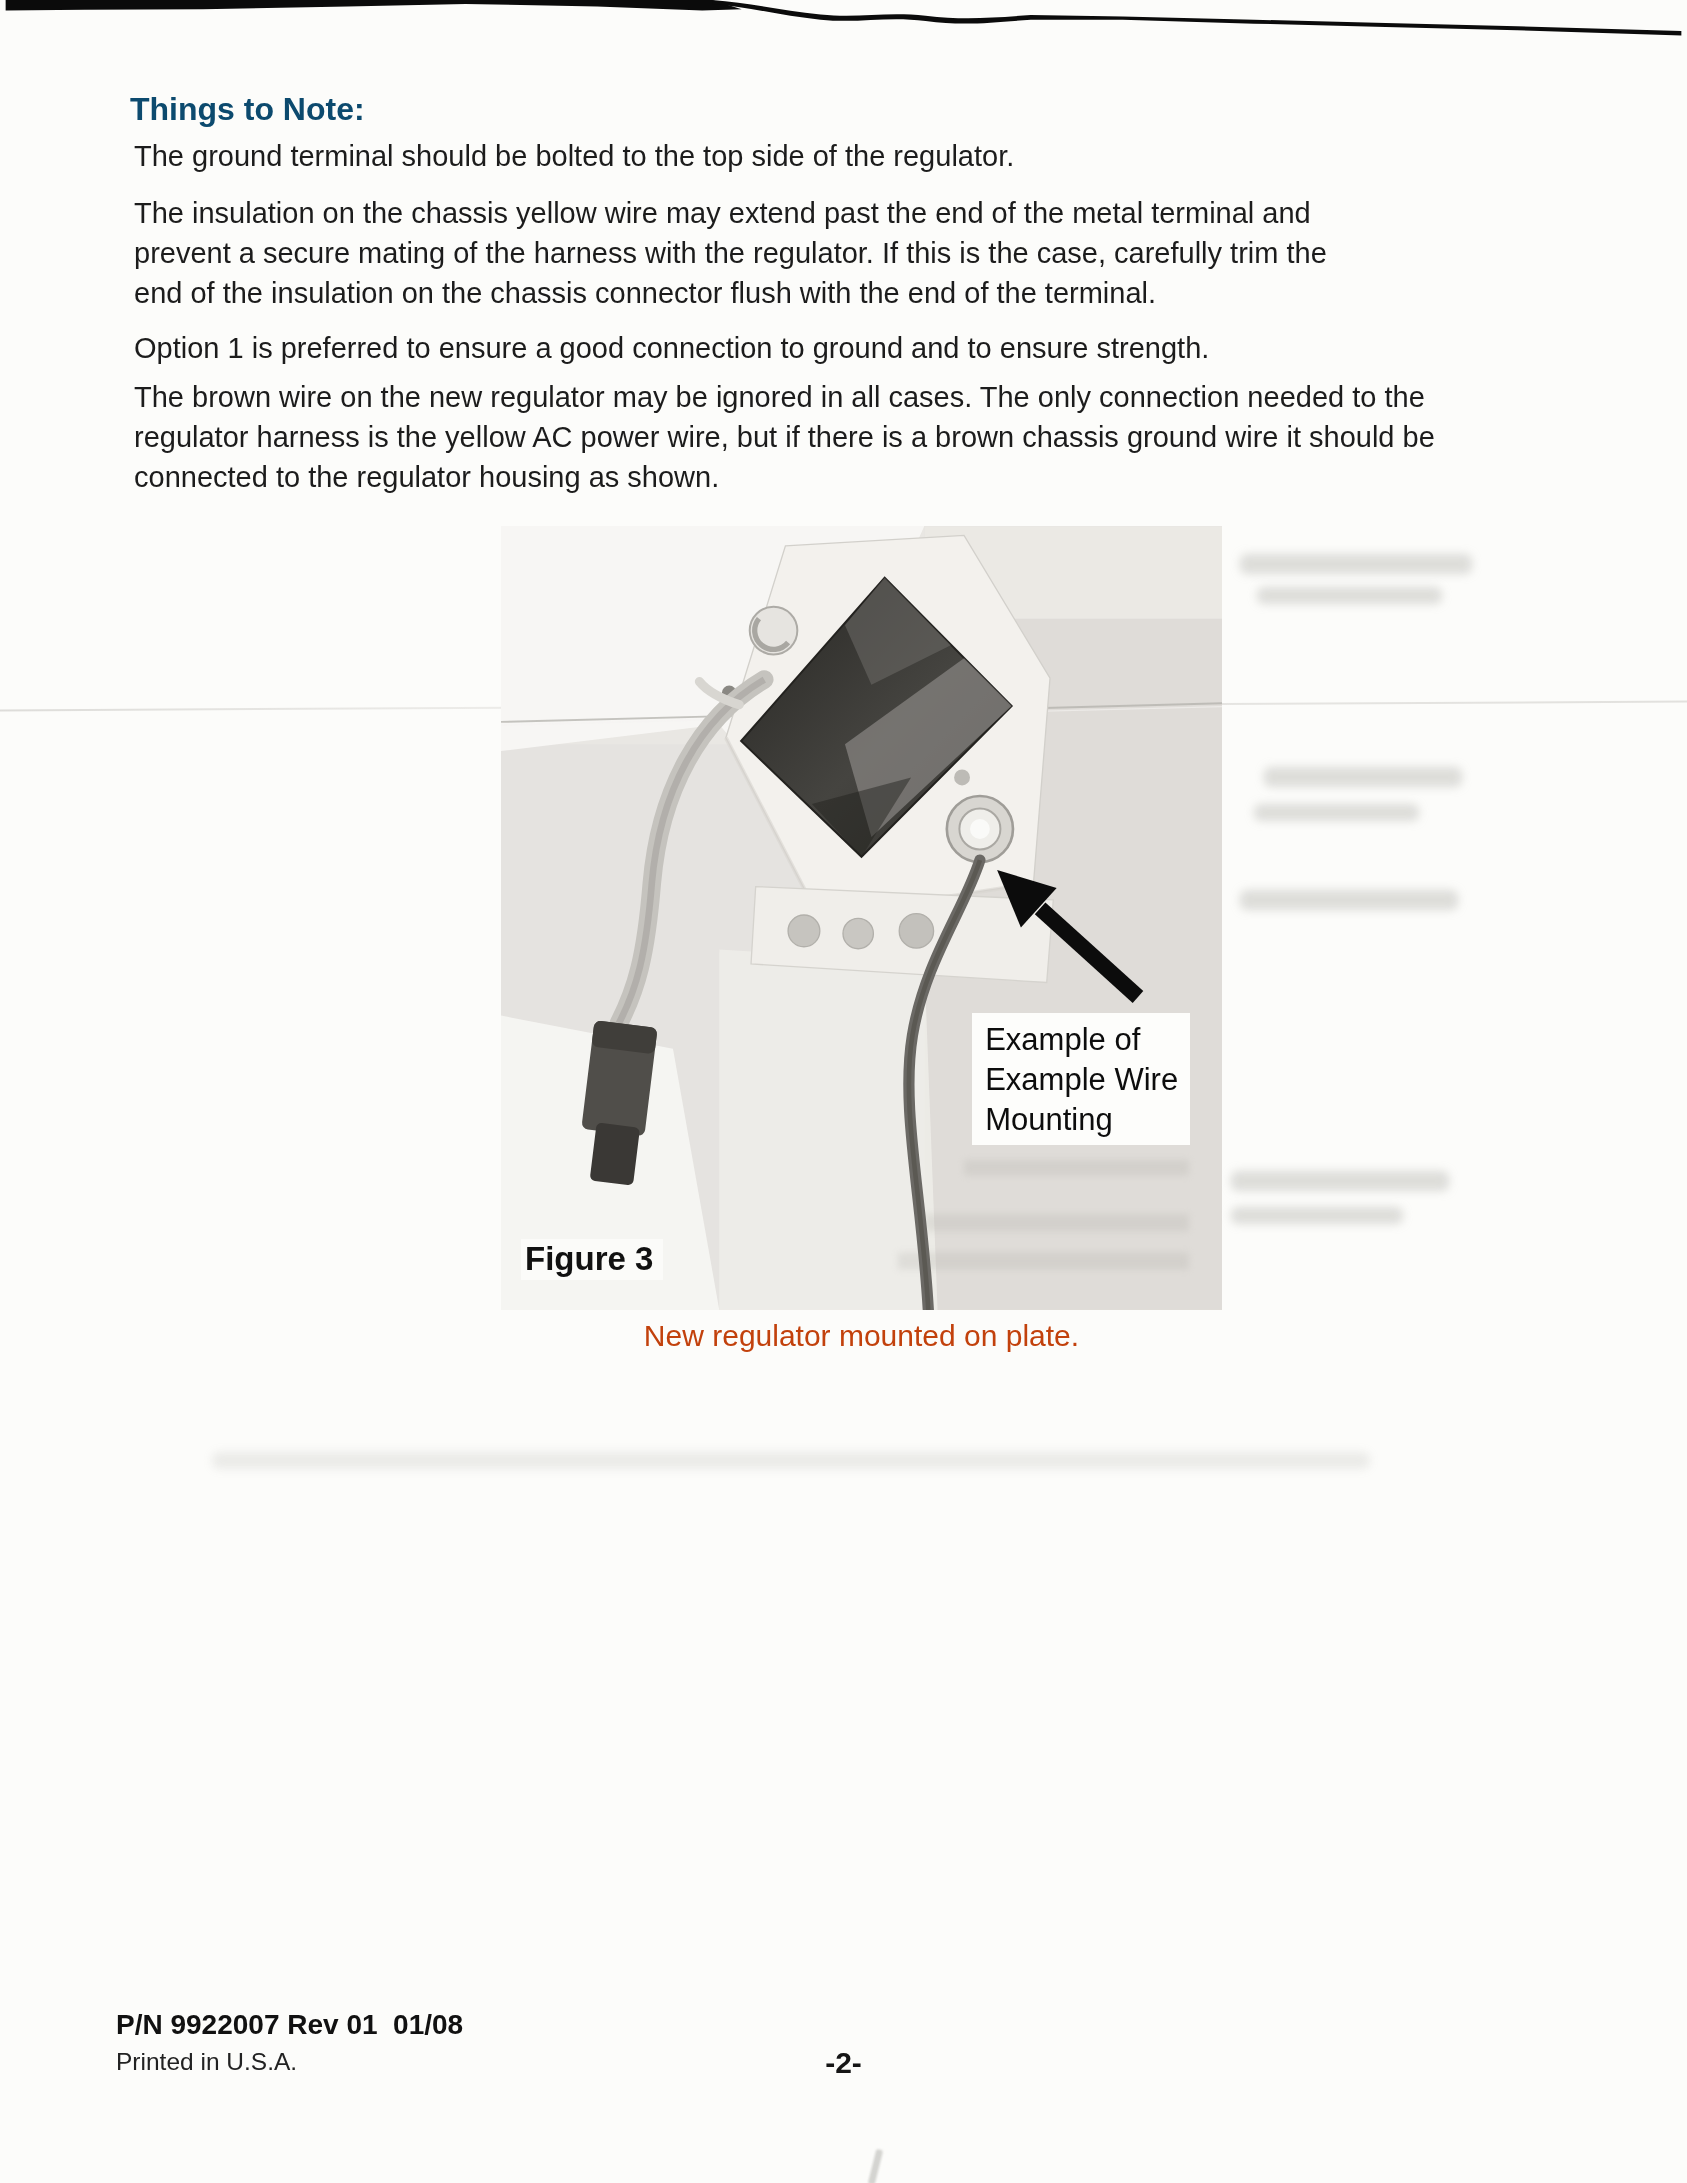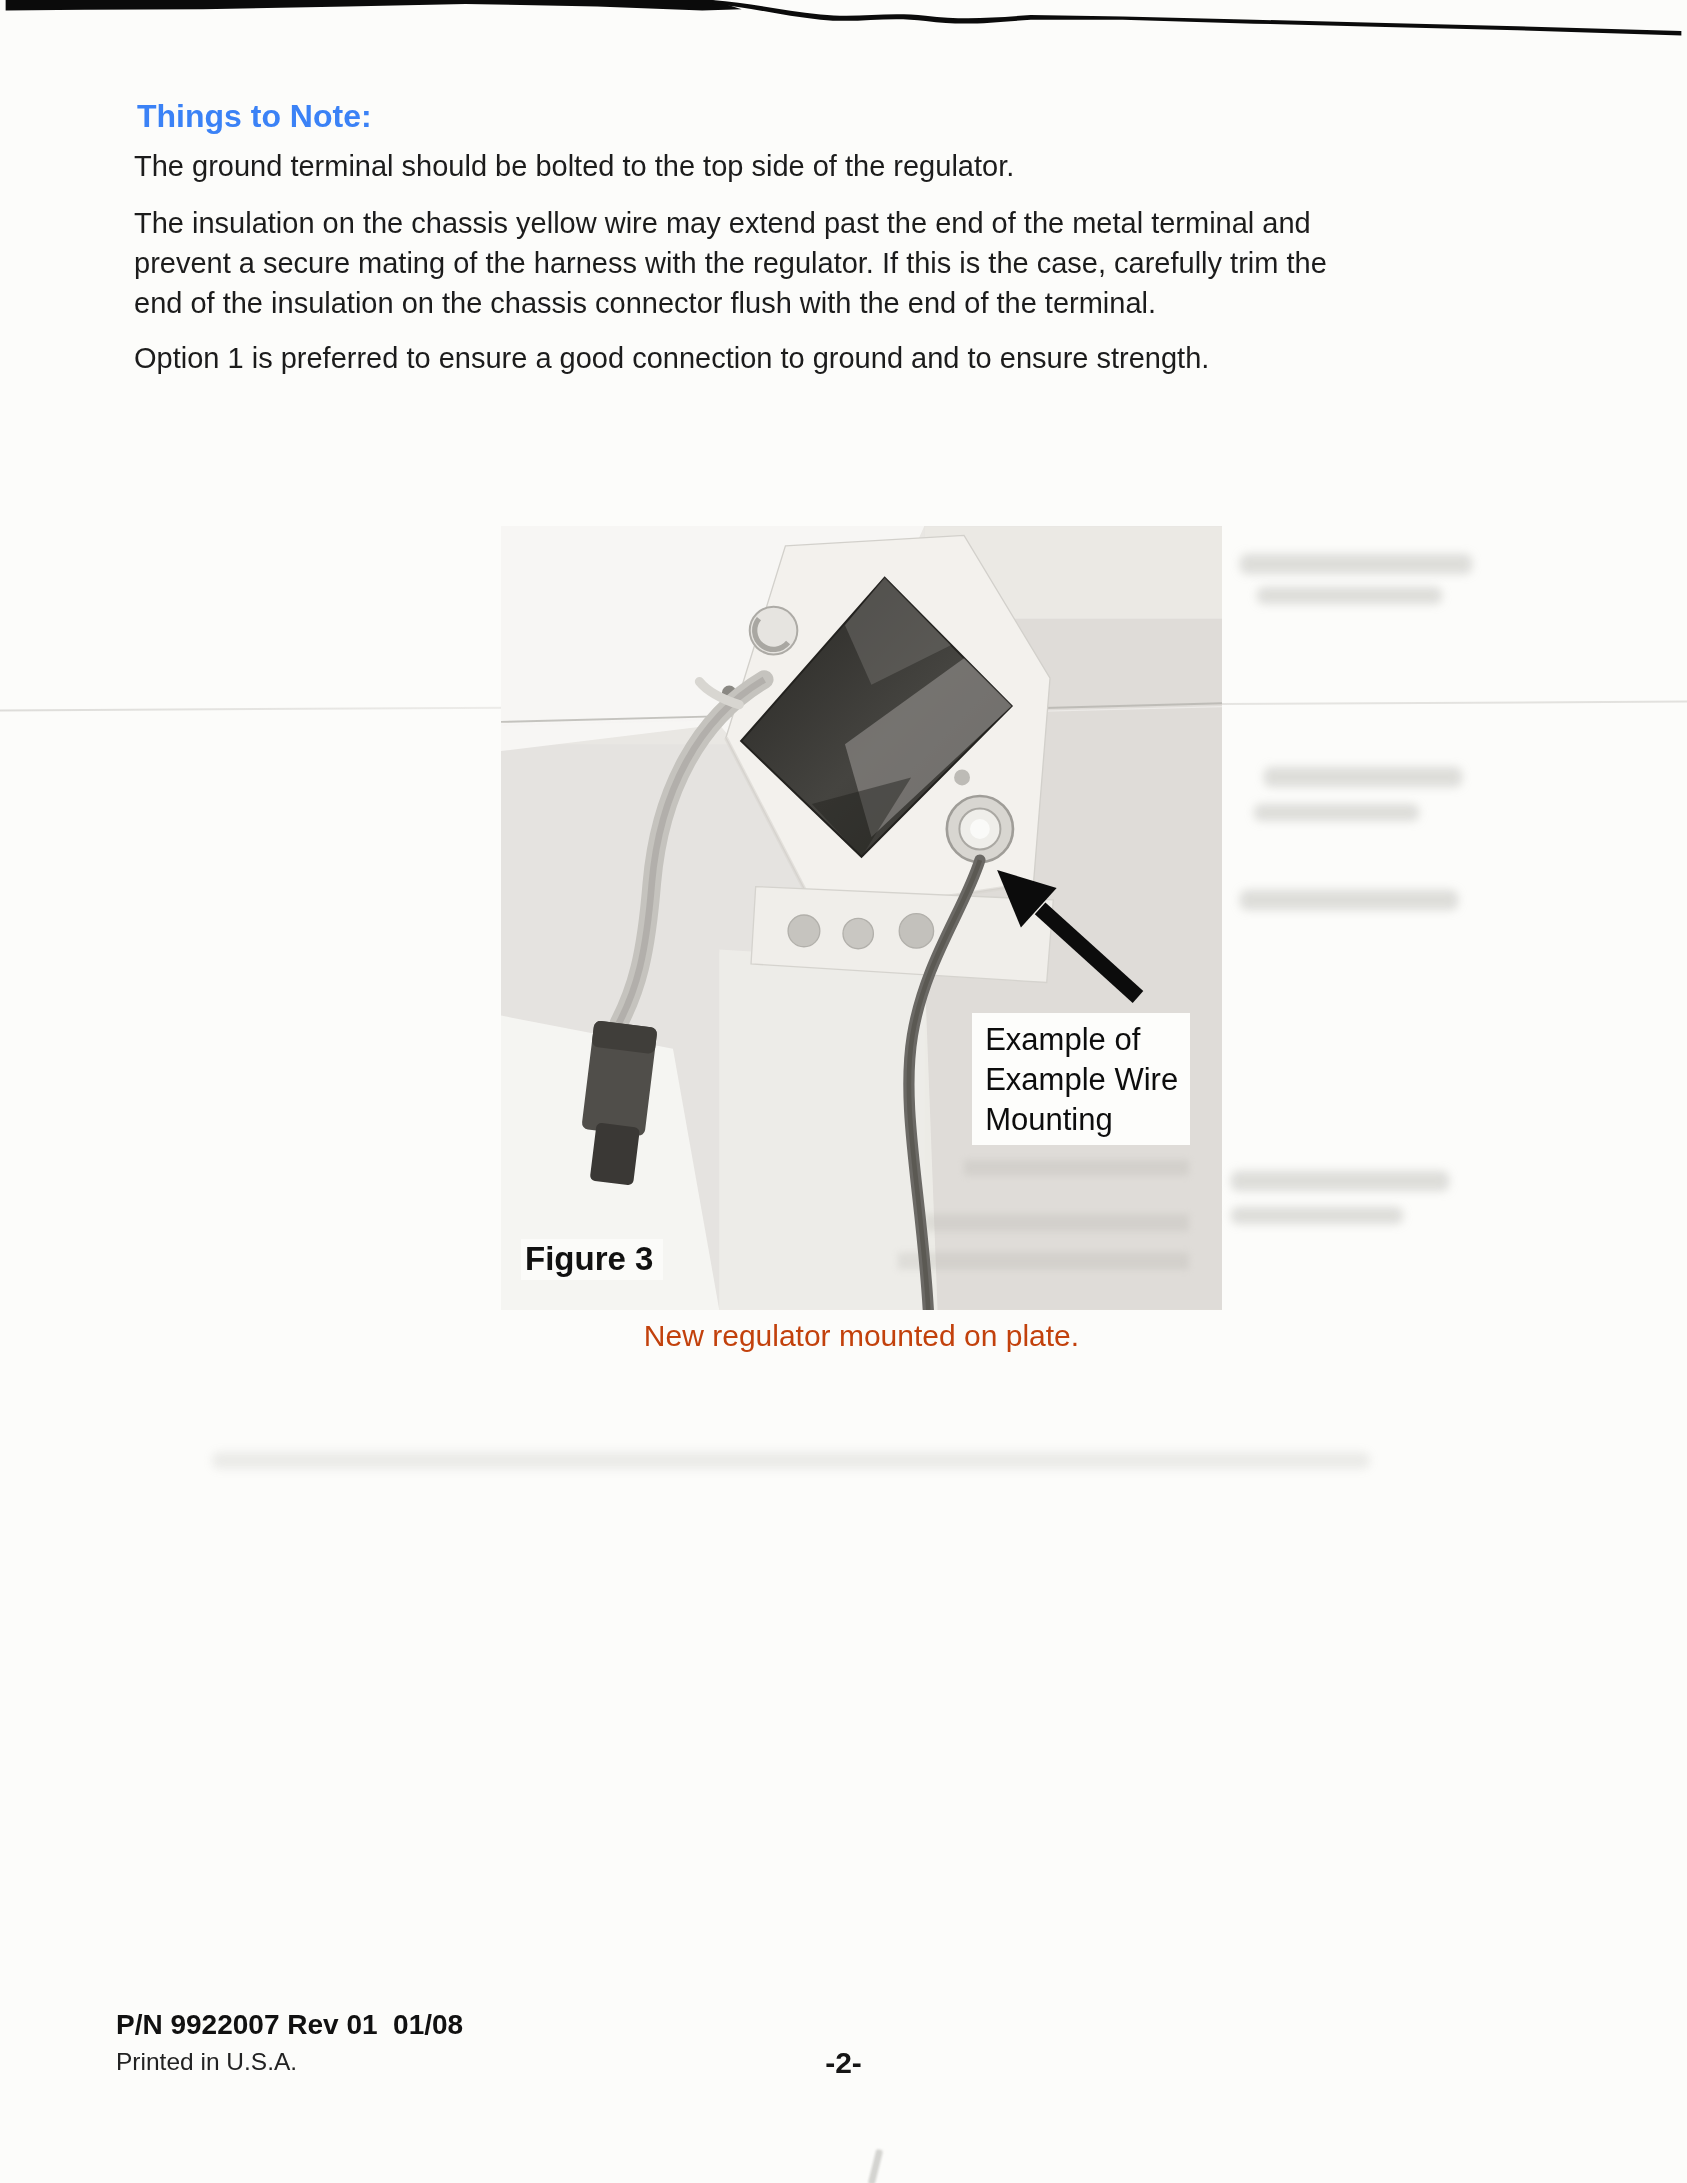--- a/index.html
+++ b/index.html
@@ -25,21 +25,21 @@
   .scratch{
     position:absolute;background:rgba(120,118,112,0.30);
     filter:blur(1.3px);border-radius:2.6px;
   }
   
   .body-text{
     position:absolute;left:126px;top:86px;width:1379px;
     font-size:29px;line-height:40px;color:#1c1c1c;
   }
   .body-text h1{
-    margin:11px;font-size:32px;line-height:38px;font-weight:bold;color:#3b82f6;
+    margin:4px;font-size:32px;line-height:38px;font-weight:bold;color:#0c4a6e;
   }
   .body-text p{margin:8px;white-space:pre-line;}
   .p1{margin-top:8px !important;}
   .p2{margin-top:17px !important;}
   .p3{margin-top:14.6px !important;}
   .p4{margin-top:9.3px !important;}
   
   .photo{
     position:absolute;left:501px;top:526px;width:721px;height:784px;margin:0;
   }
@@ -87,20 +87,23 @@
 
   <div class="crease"></div>
 
   <div class="body-text">
     <h1>Things to Note:</h1>
     <p class="p1">The ground terminal should be bolted to the top side of the regulator.</p>
     <p class="p2">The insulation on the chassis yellow wire may extend past the end of the metal terminal and
 prevent a secure mating of the harness with the regulator. If this is the case, carefully trim the
 end of the insulation on the chassis connector flush with the end of the terminal.</p>
     <p class="p3">Option 1 is preferred to ensure a good connection to ground and to ensure strength.</p>
+    <p class="p4">The brown wire on the new regulator may be ignored in all cases. The only connection needed to the
+regulator harness is the yellow AC power wire, but if there is a brown chassis ground wire it should be
+connected to the regulator housing as shown.</p>
   </div>
 
   <figure class="photo">
     <svg width="721" height="784" viewBox="0 0 1090 1185">
       <defs>
         <linearGradient id="gReg" x1="0" y1="0" x2="1" y2="1">
           <stop offset="0" stop-color="#262522"></stop>
           <stop offset="0.55" stop-color="#454440"></stop>
           <stop offset="1" stop-color="#34332f"></stop>
         </linearGradient>

